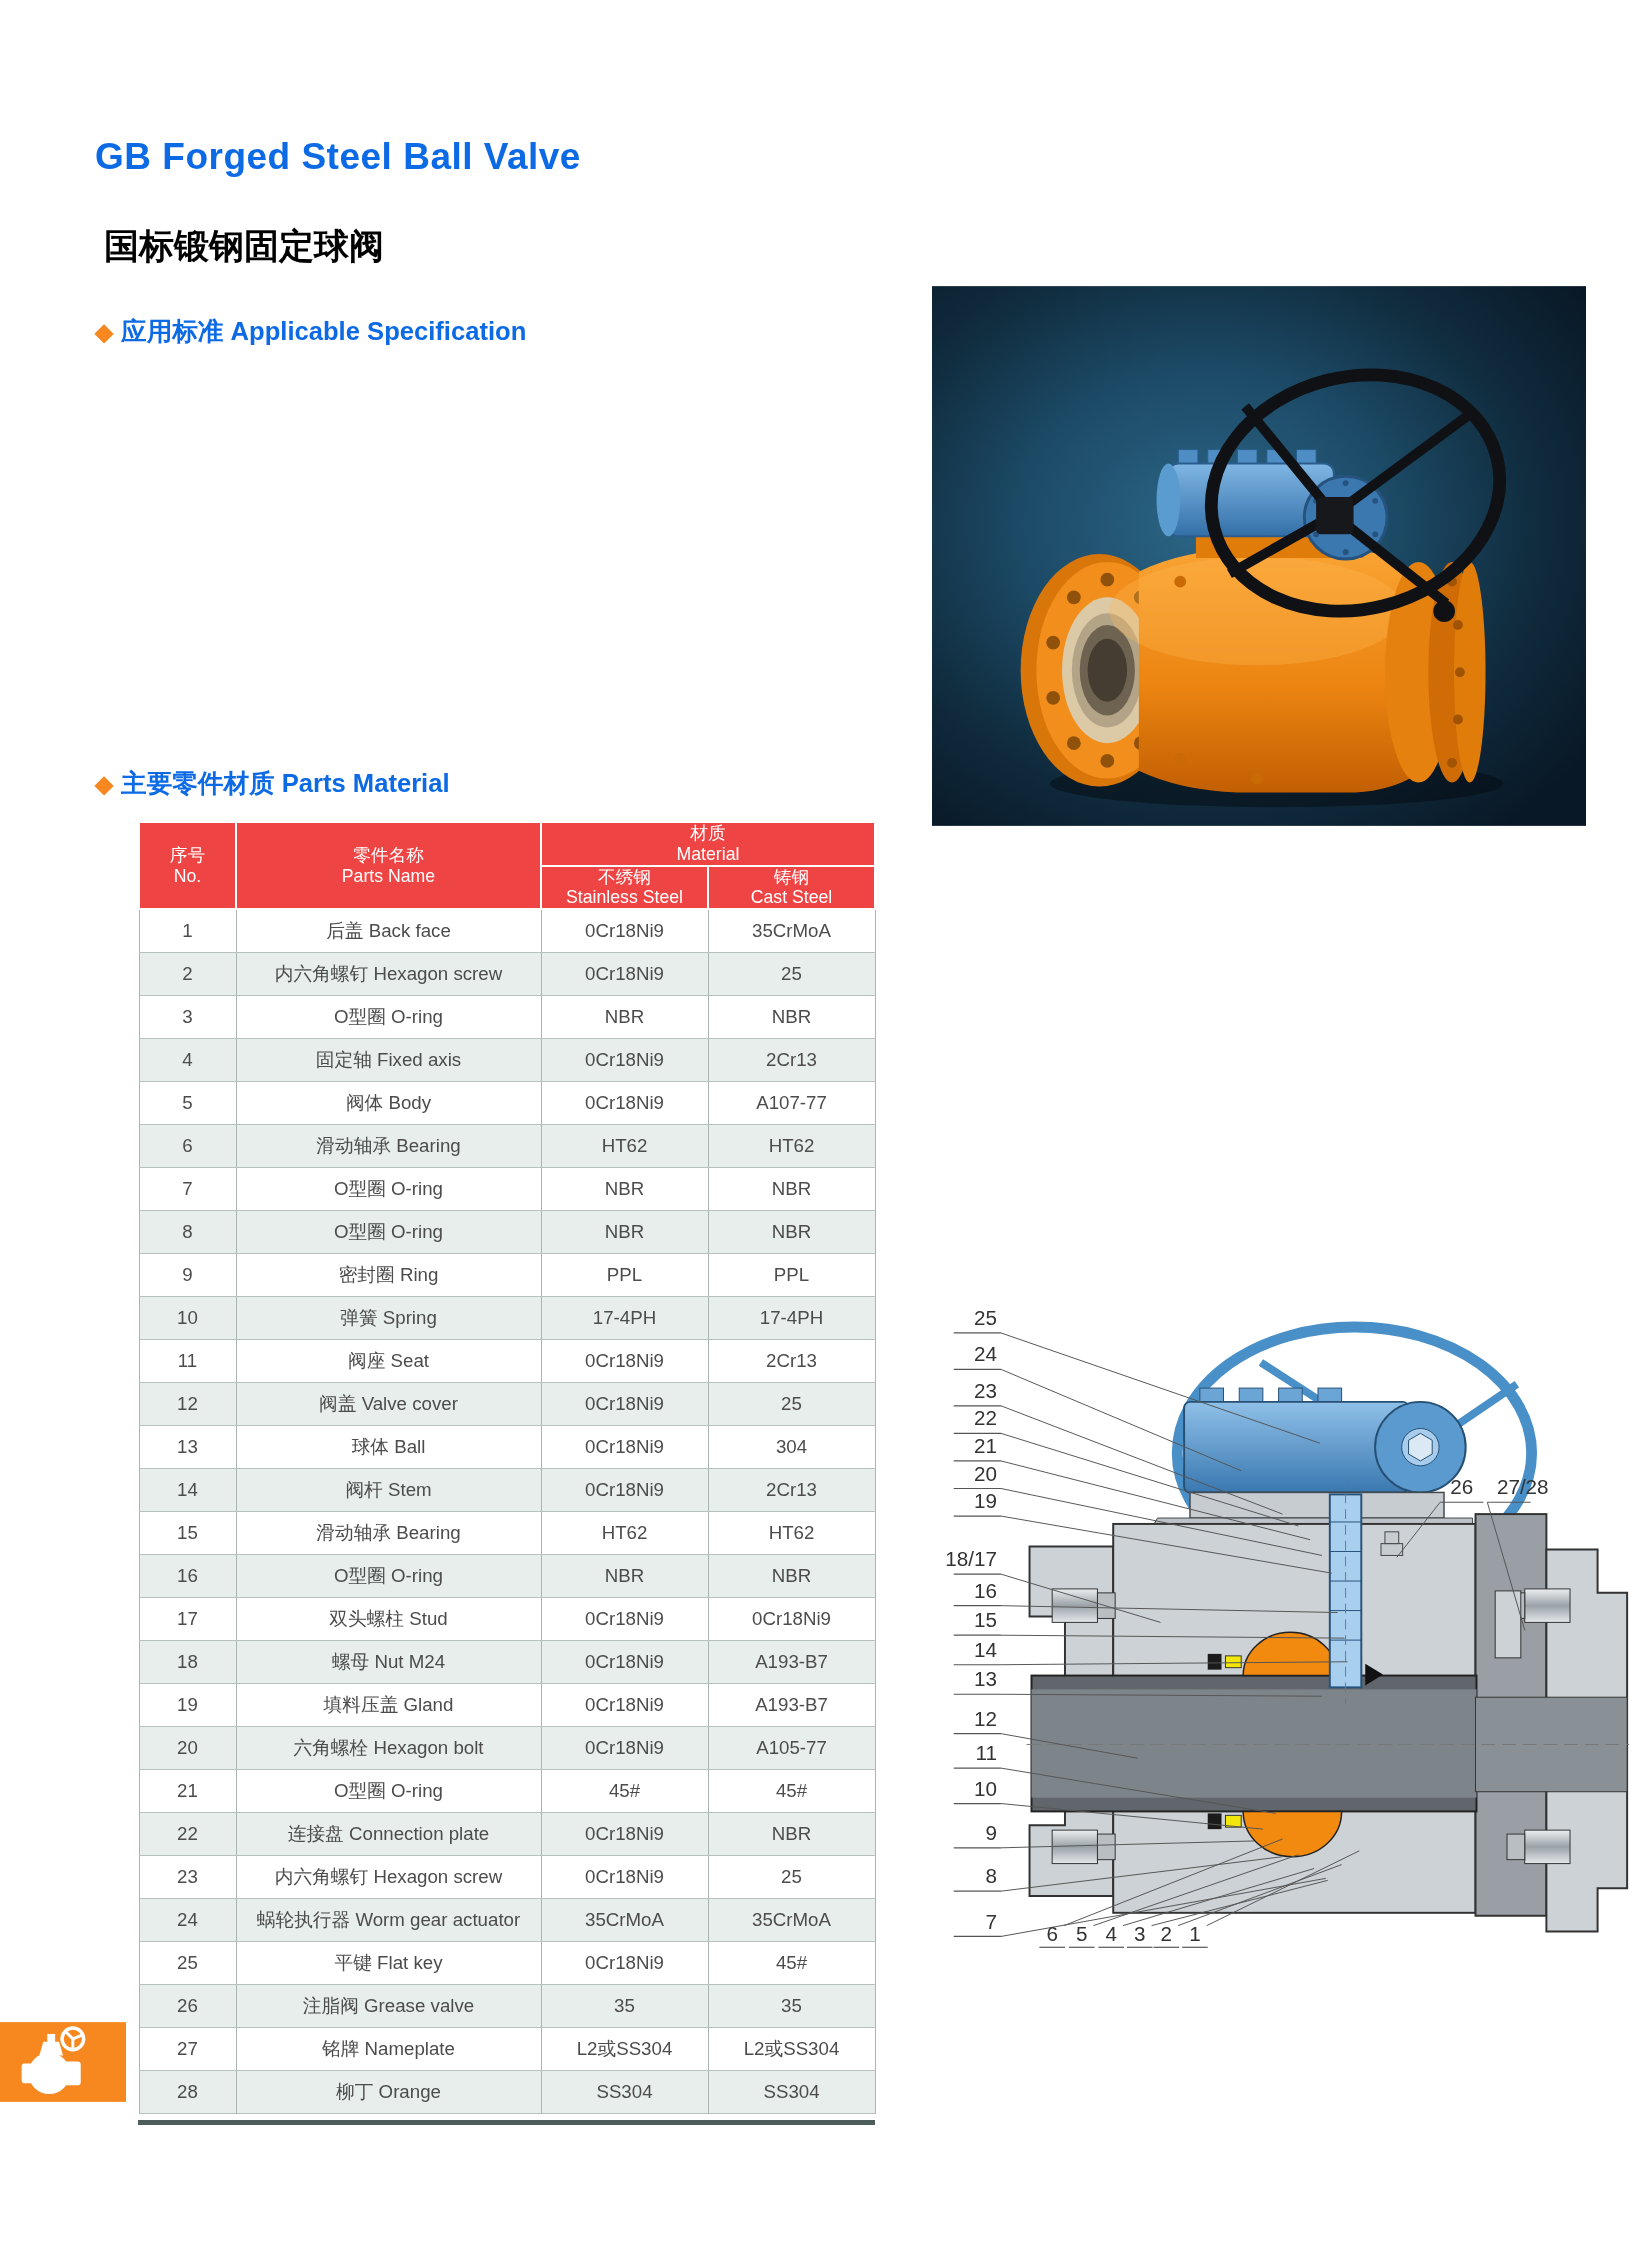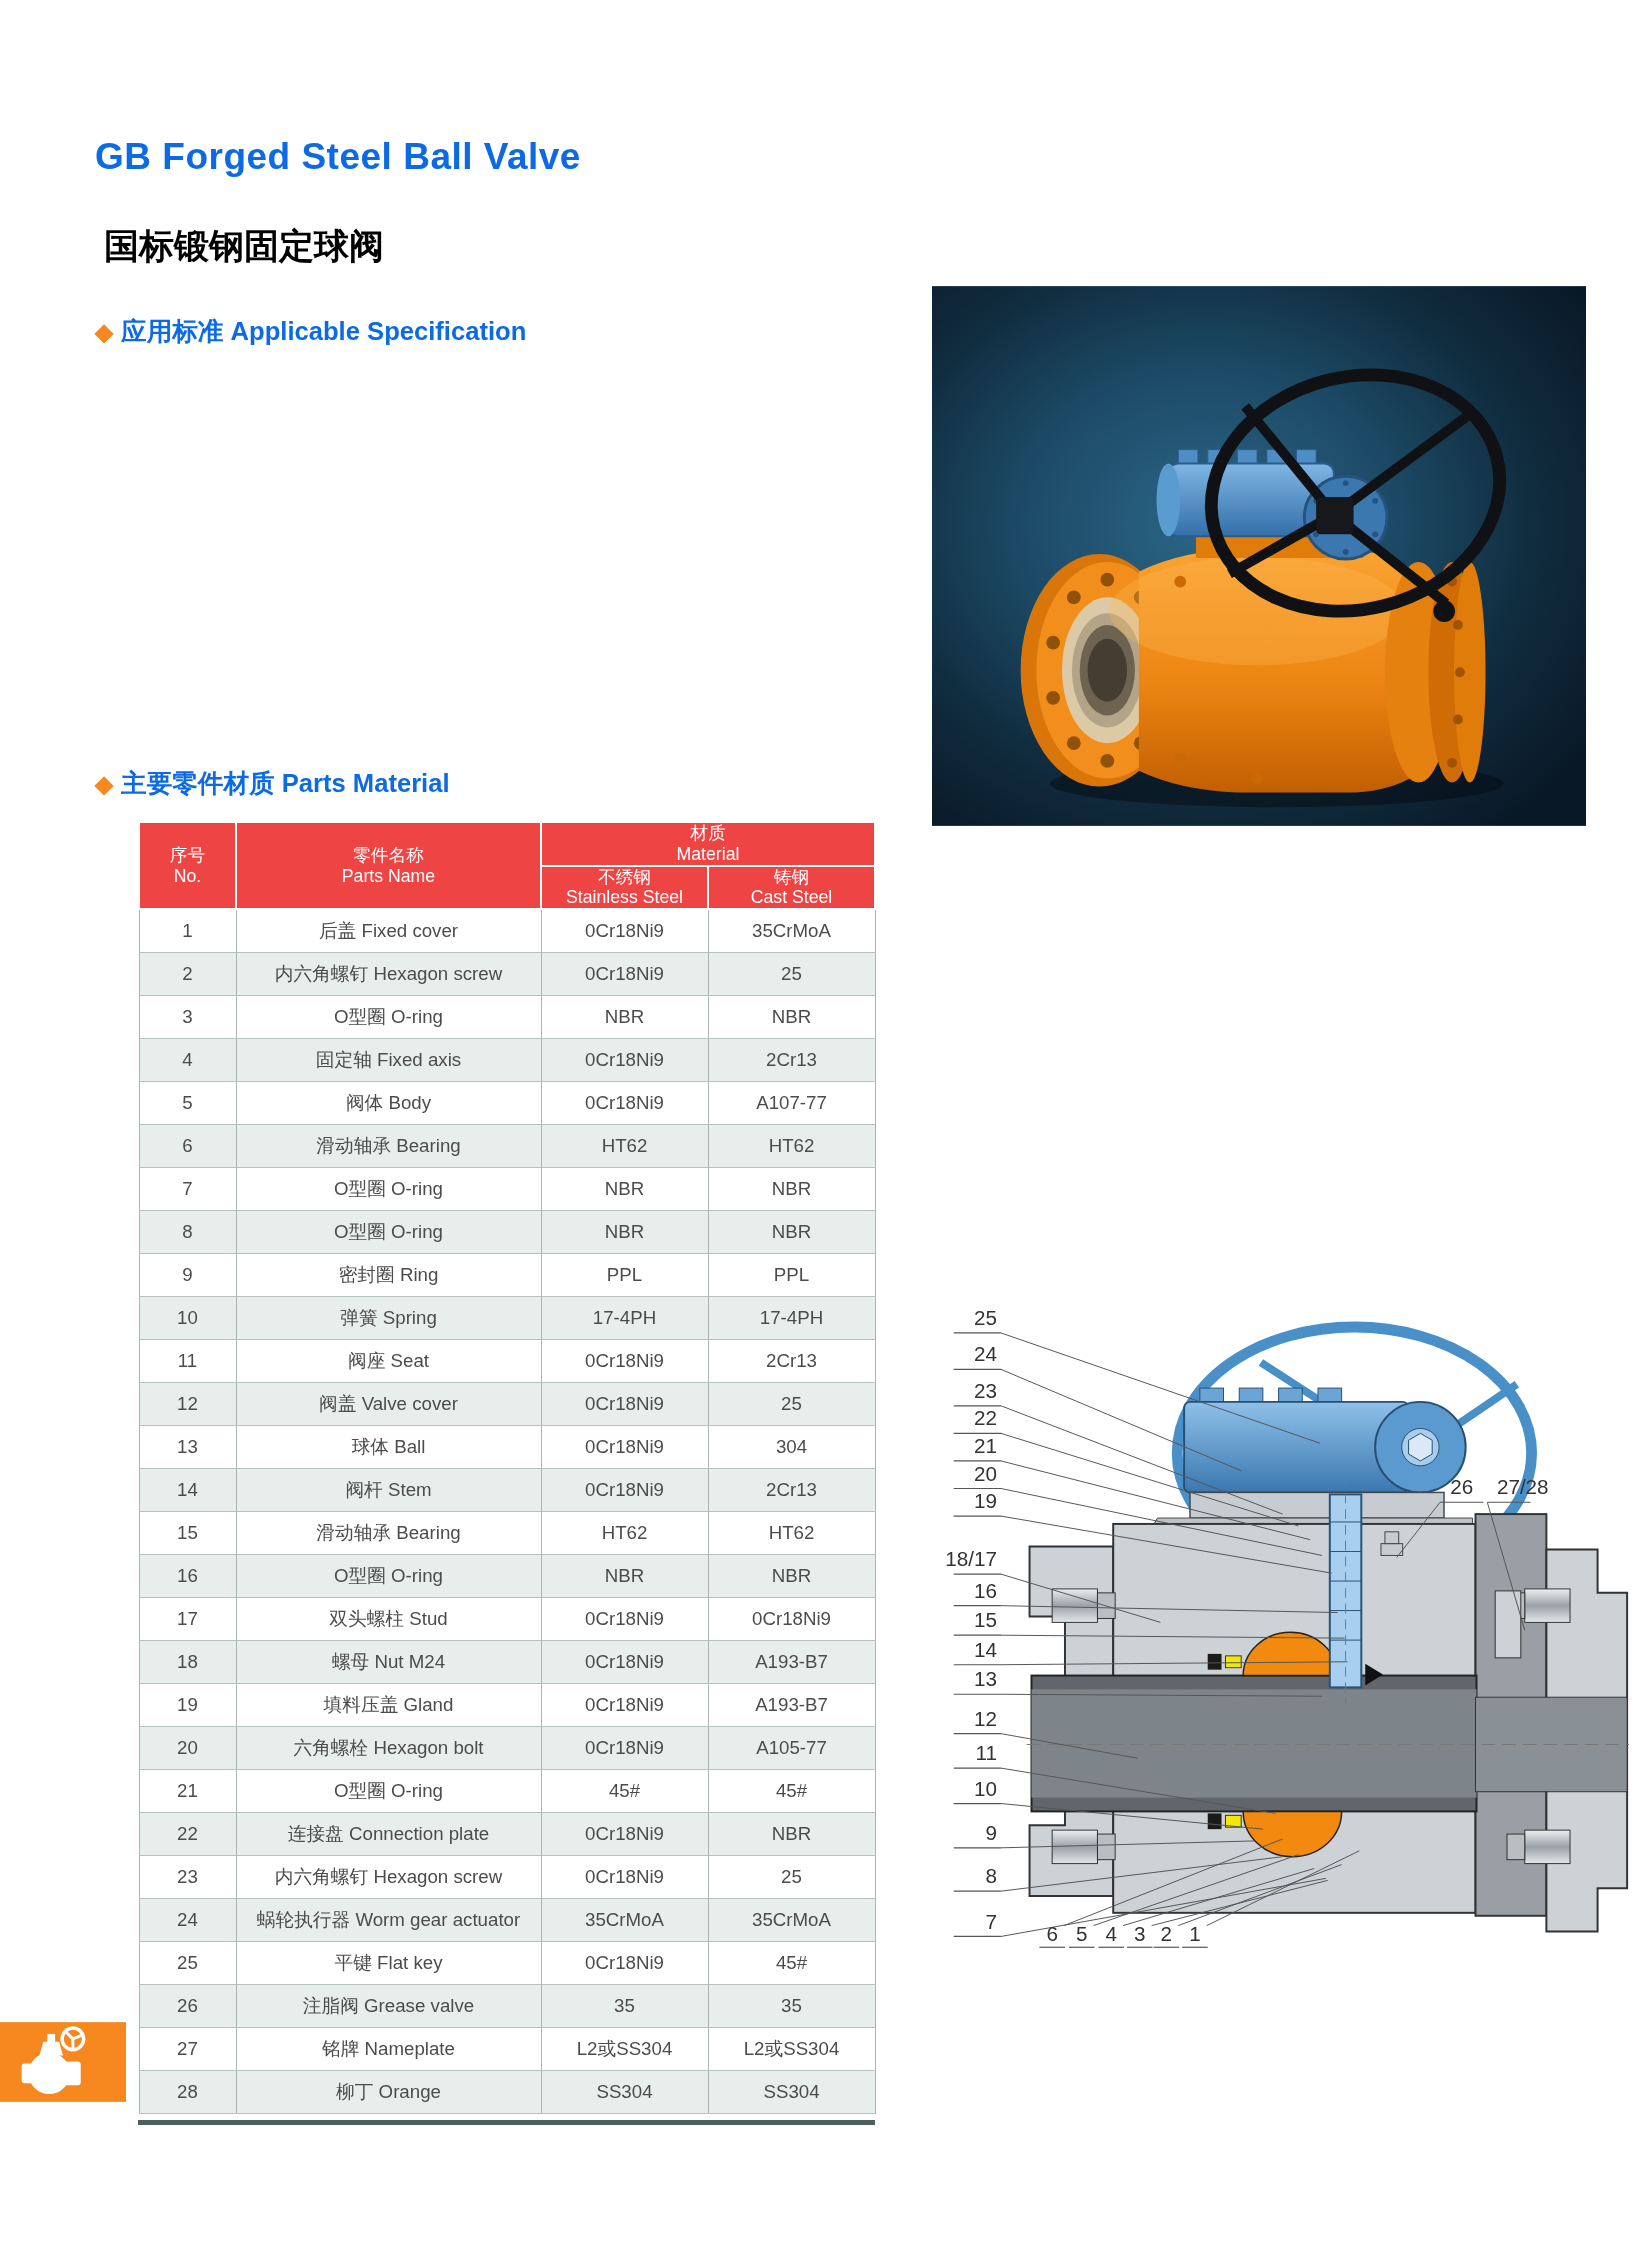--- a/index.html
+++ b/index.html
@@ -105,21 +105,21 @@
         </th>
         <th>
           <span>铸钢</span><br>
           <span>Cast Steel</span>
         </th>
       </tr>
     </thead>
     <tbody id="parts-tbody">
         <tr>
           <td>1</td>
-          <td>后盖 Fixed cover</td>
+          <td>后盖 Back face</td>
           <td>0Cr18Ni9</td>
           <td>35CrMoA</td>
         </tr>
         <tr class="alt">
           <td>2</td>
           <td>内六角螺钉 Hexagon screw</td>
           <td>0Cr18Ni9</td>
           <td>25</td>
         </tr>
         <tr>

